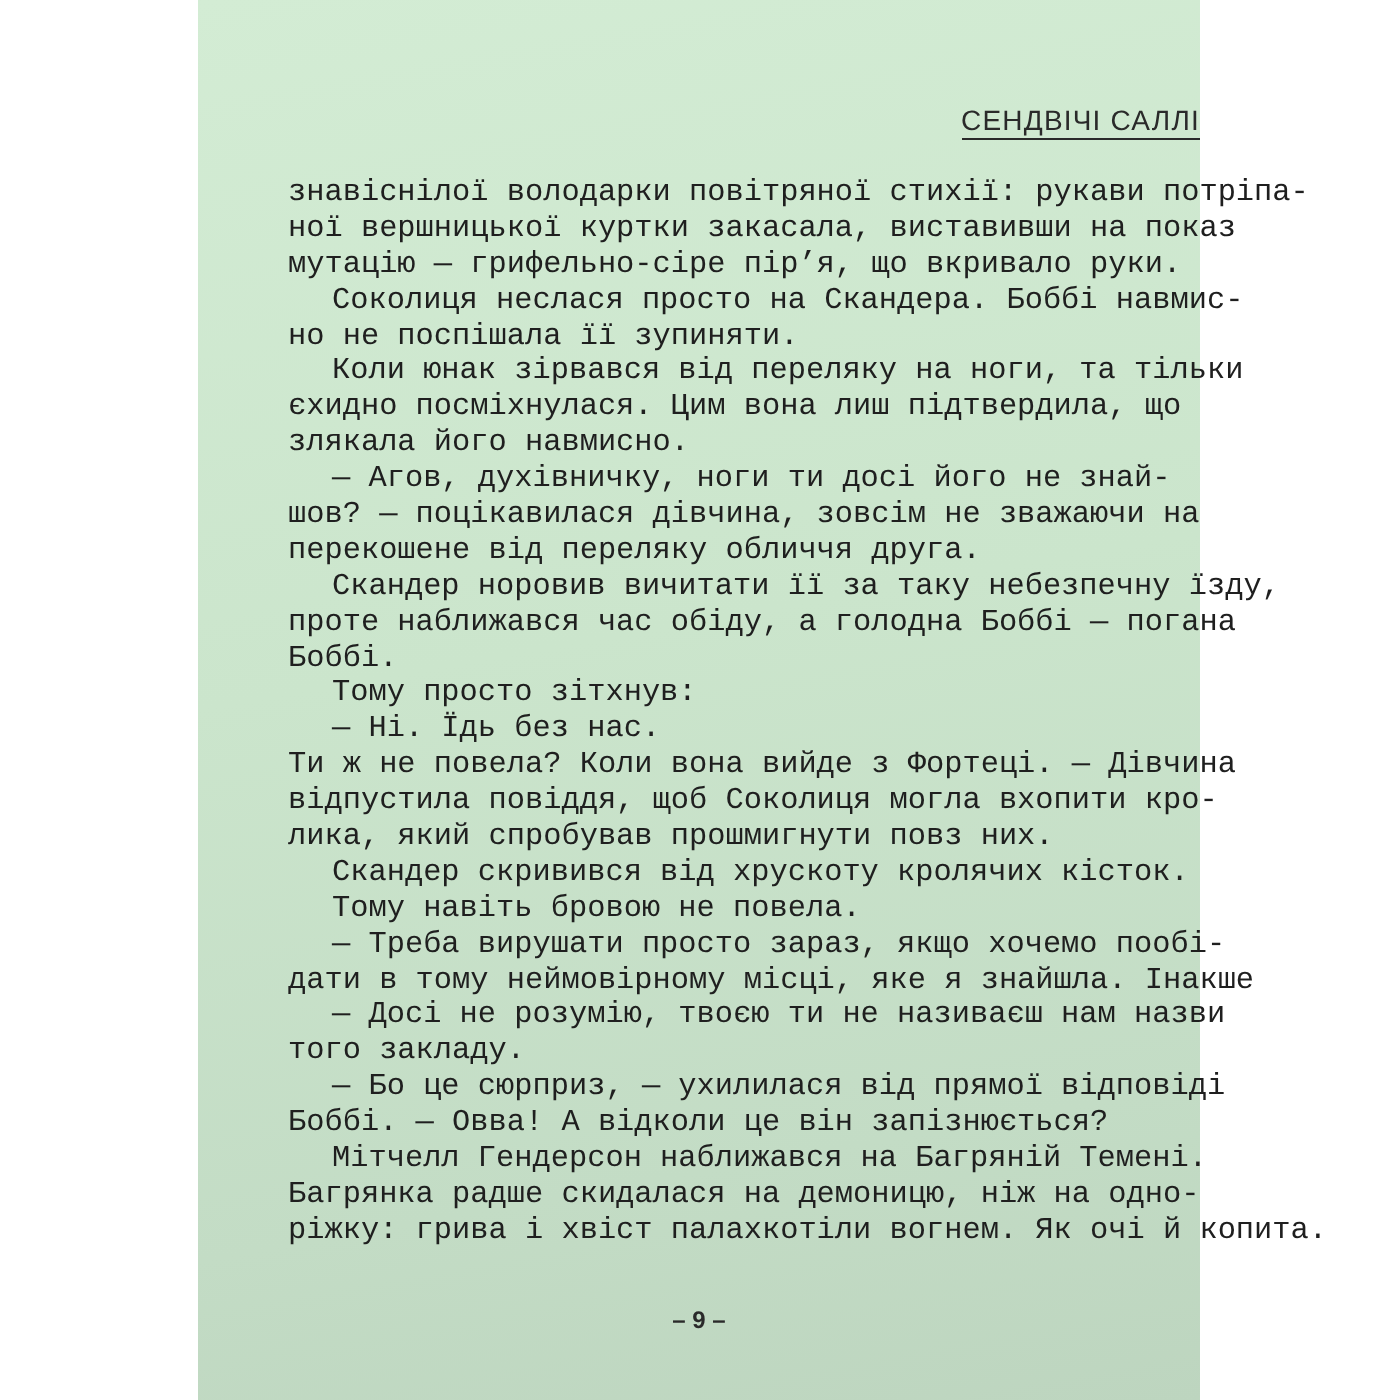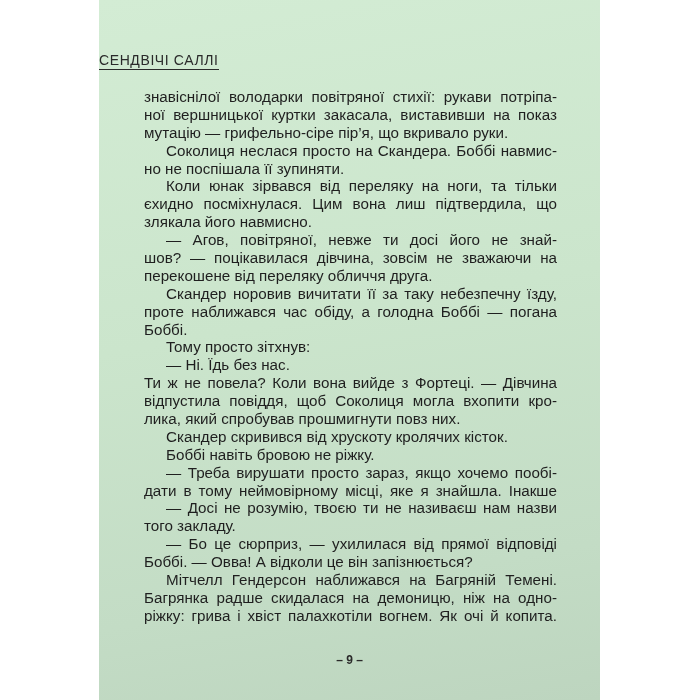--- a/index.html
+++ b/index.html
@@ -11,37 +11,38 @@
     }
     .page {
       position: absolute;
       left: 99px; top: 0;
       width: 501px; height: 700px;
       background: linear-gradient(170deg, #d3ecd4 0%, #cbe5cc 45%, #c3dcc5 80%, #bdd5bf 100%);
     }
     .running-head {
       position: absolute;
       left: 0; right: 0; top: 52px;
-      text-align: left;
+      text-align: right;
       font-family: "Liberation Sans", sans-serif;
       font-size: 14px;
       letter-spacing: 0.6px;
       color: #2a2a2a;
+      padding-left: 44px;
     }
     .running-head span {
       display: inline-block;
       border-bottom: 1.2px solid #2a2a2a;
       padding-bottom: 1px;
       line-height: 16px;
     }
     .text-block {
       position: absolute;
       left: 45px; top: 88px;
       width: 413px;
-      font-family: Liberation Sans, sans-serif;
+      font-family: Liberation Mono, monospace;
       font-size: 15.2px;
       line-height: 17.9px;
       color: #1f1f1f;
     }
     .line {
       white-space: nowrap;
       text-align: justify;
       text-align-last: justify;
       height: 17.9px;
     }
@@ -67,33 +68,33 @@
 
   <div class="text-block" id="text-block">
       <div class="line">знавіснілої володарки повітряної стихії: рукави потріпа-</div>
       <div class="line">ної вершницької куртки закасала, виставивши на показ</div>
       <div class="line last">мутацію — грифельно-сіре пір’я, що вкривало руки.</div>
       <div class="line indent">Соколиця неслася просто на Скандера. Боббі навмис-</div>
       <div class="line last">но не поспішала її зупиняти.</div>
       <div class="line indent">Коли юнак зірвався від переляку на ноги, та тільки</div>
       <div class="line">єхидно посміхнулася. Цим вона лиш підтвердила, що</div>
       <div class="line last">злякала його навмисно.</div>
-      <div class="line indent">— Агов, повітряної, невже ти досі його не знай-</div>
+      <div class="line indent">— Агов, духівничку, ноги ти досі його не знай-</div>
       <div class="line">шов? — поцікавилася дівчина, зовсім не зважаючи на</div>
       <div class="line last">перекошене від переляку обличчя друга.</div>
       <div class="line indent">Скандер норовив вичитати її за таку небезпечну їзду,</div>
       <div class="line">проте наближався час обіду, а голодна Боббі — погана</div>
       <div class="line last">Боббі.</div>
       <div class="line indent last">Тому просто зітхнув:</div>
       <div class="line indent last">— Ні. Їдь без нас.</div>
       <div class="line">Ти ж не повела? Коли вона вийде з Фортеці. — Дівчина</div>
       <div class="line">відпустила повіддя, щоб Соколиця могла вхопити кро-</div>
       <div class="line last">лика, який спробував прошмигнути повз них.</div>
       <div class="line indent last">Скандер скривився від хрускоту кролячих кісток.</div>
-      <div class="line indent last">Боббі навіть бровою не ріжку.</div>
+      <div class="line indent last">Тому навіть бровою не повела.</div>
       <div class="line indent">— Треба вирушати просто зараз, якщо хочемо пообі-</div>
       <div class="line">дати в тому неймовірному місці, яке я знайшла. Інакше</div>
       <div class="line indent">— Досі не розумію, твоєю ти не називаєш нам назви</div>
       <div class="line last">того закладу.</div>
       <div class="line indent">— Бо це сюрприз, — ухилилася від прямої відповіді</div>
       <div class="line last">Боббі. — Овва! А відколи це він запізнюється?</div>
       <div class="line indent">Мітчелл Гендерсон наближався на Багряній Темені.</div>
       <div class="line">Багрянка радше скидалася на демоницю, ніж на одно-</div>
       <div class="line">ріжку: грива і хвіст палахкотіли вогнем. Як очі й копита.</div>
     </div>

